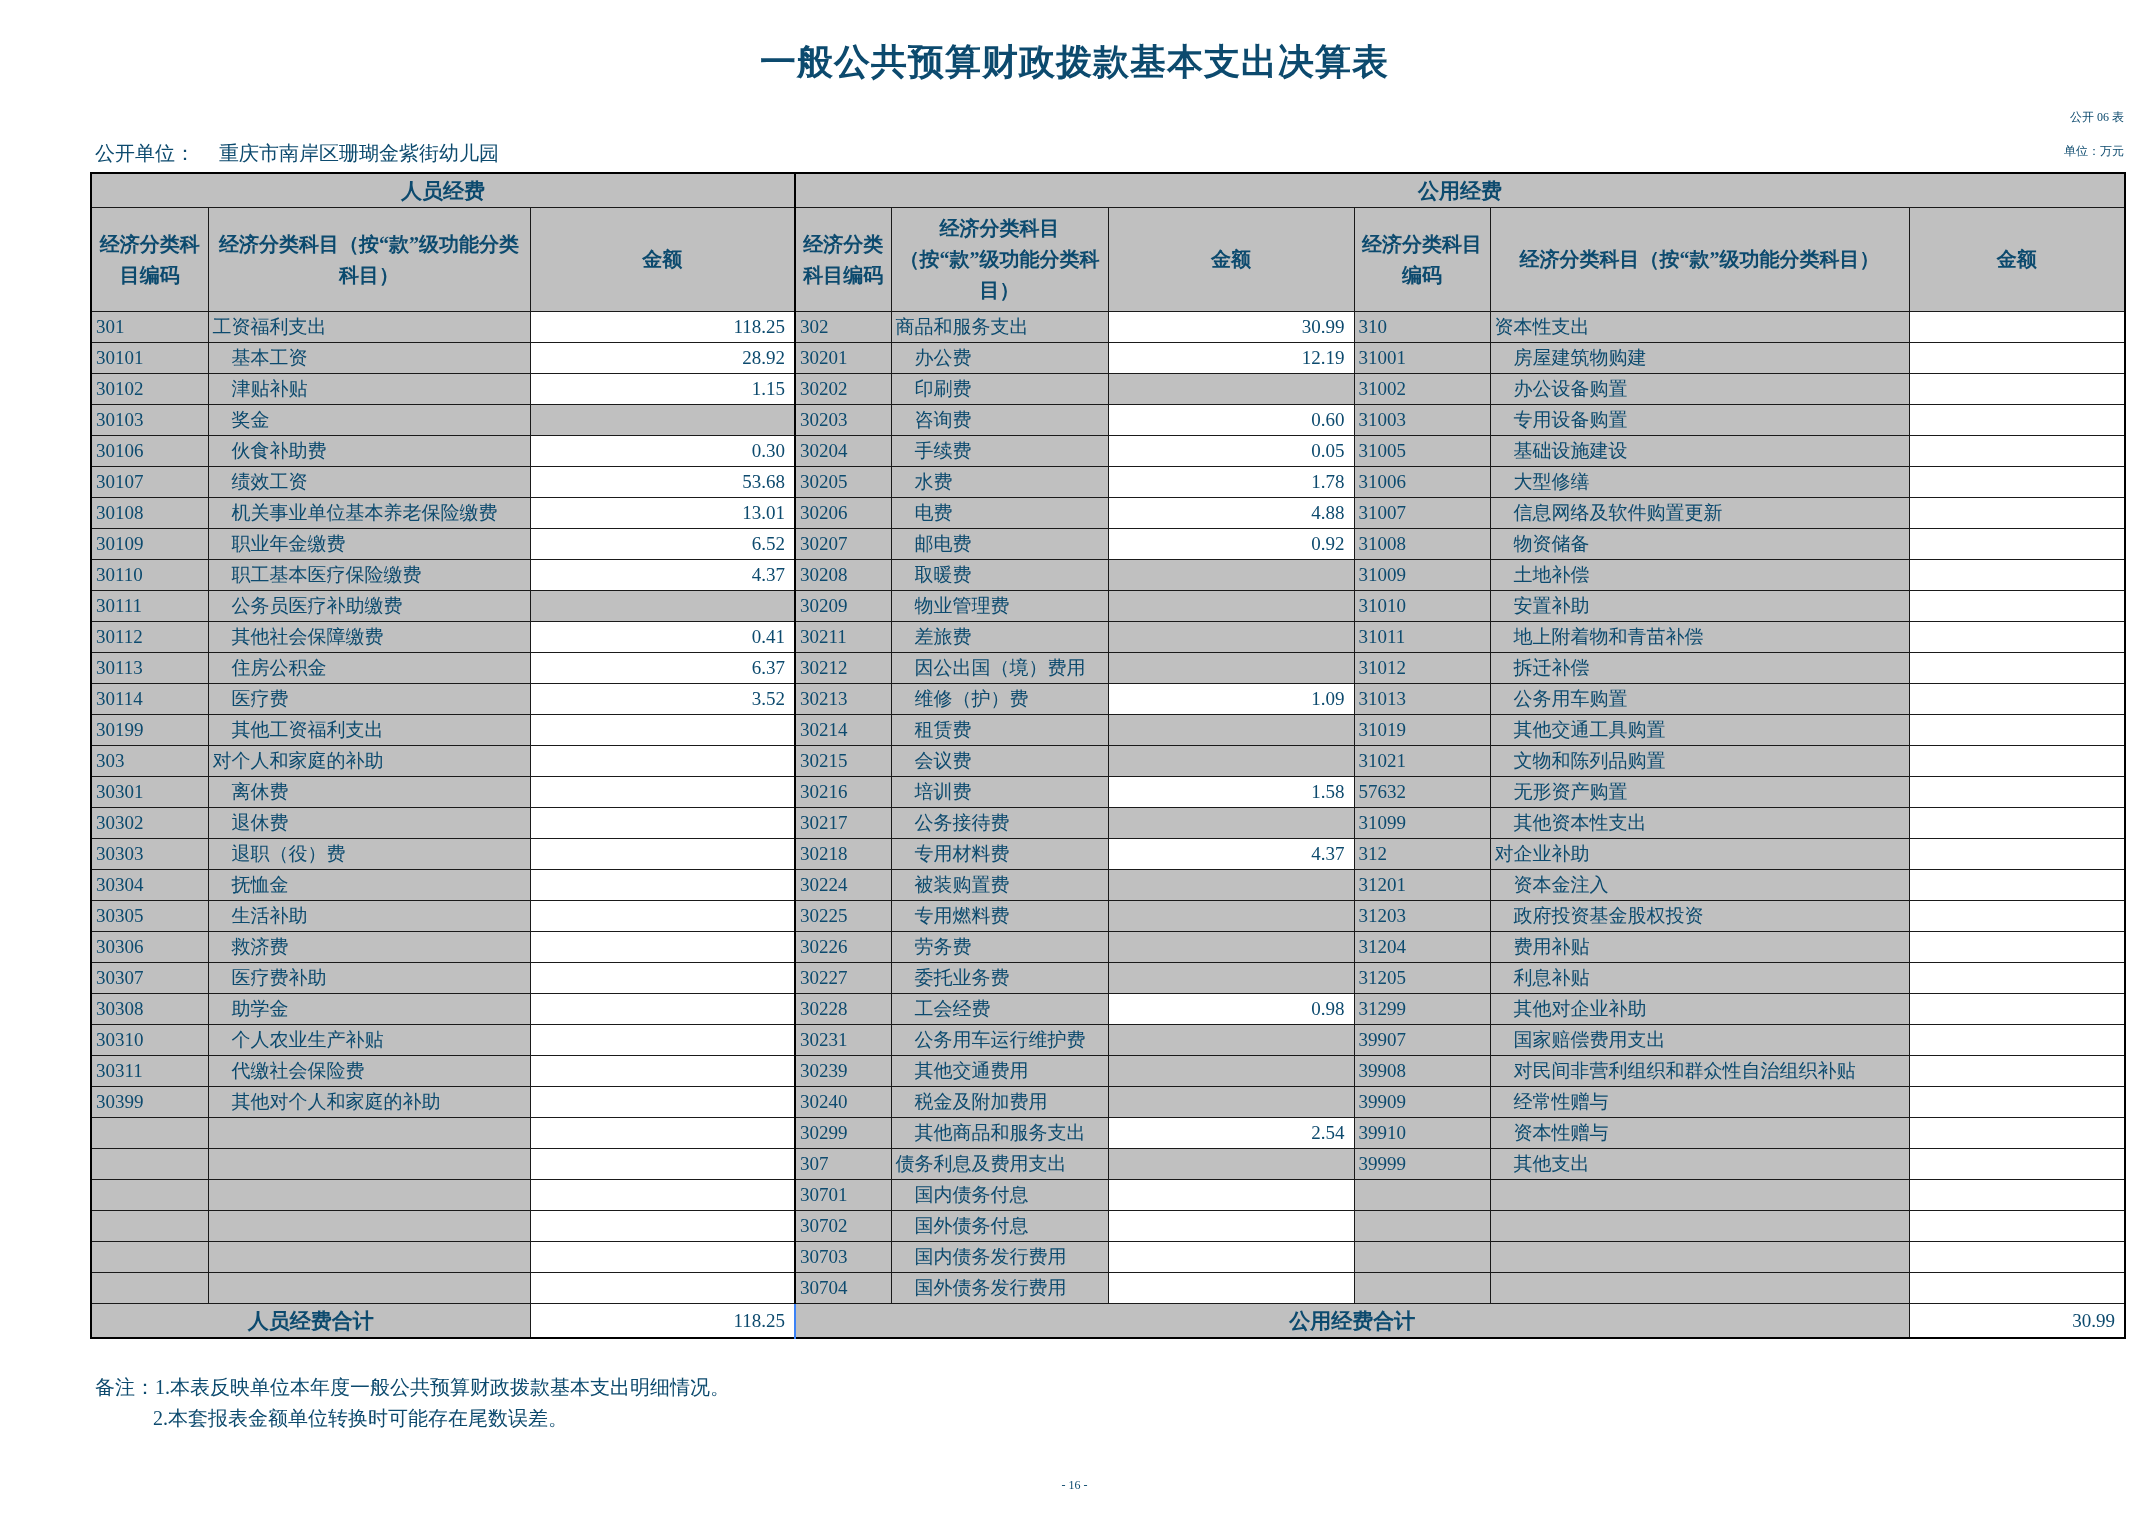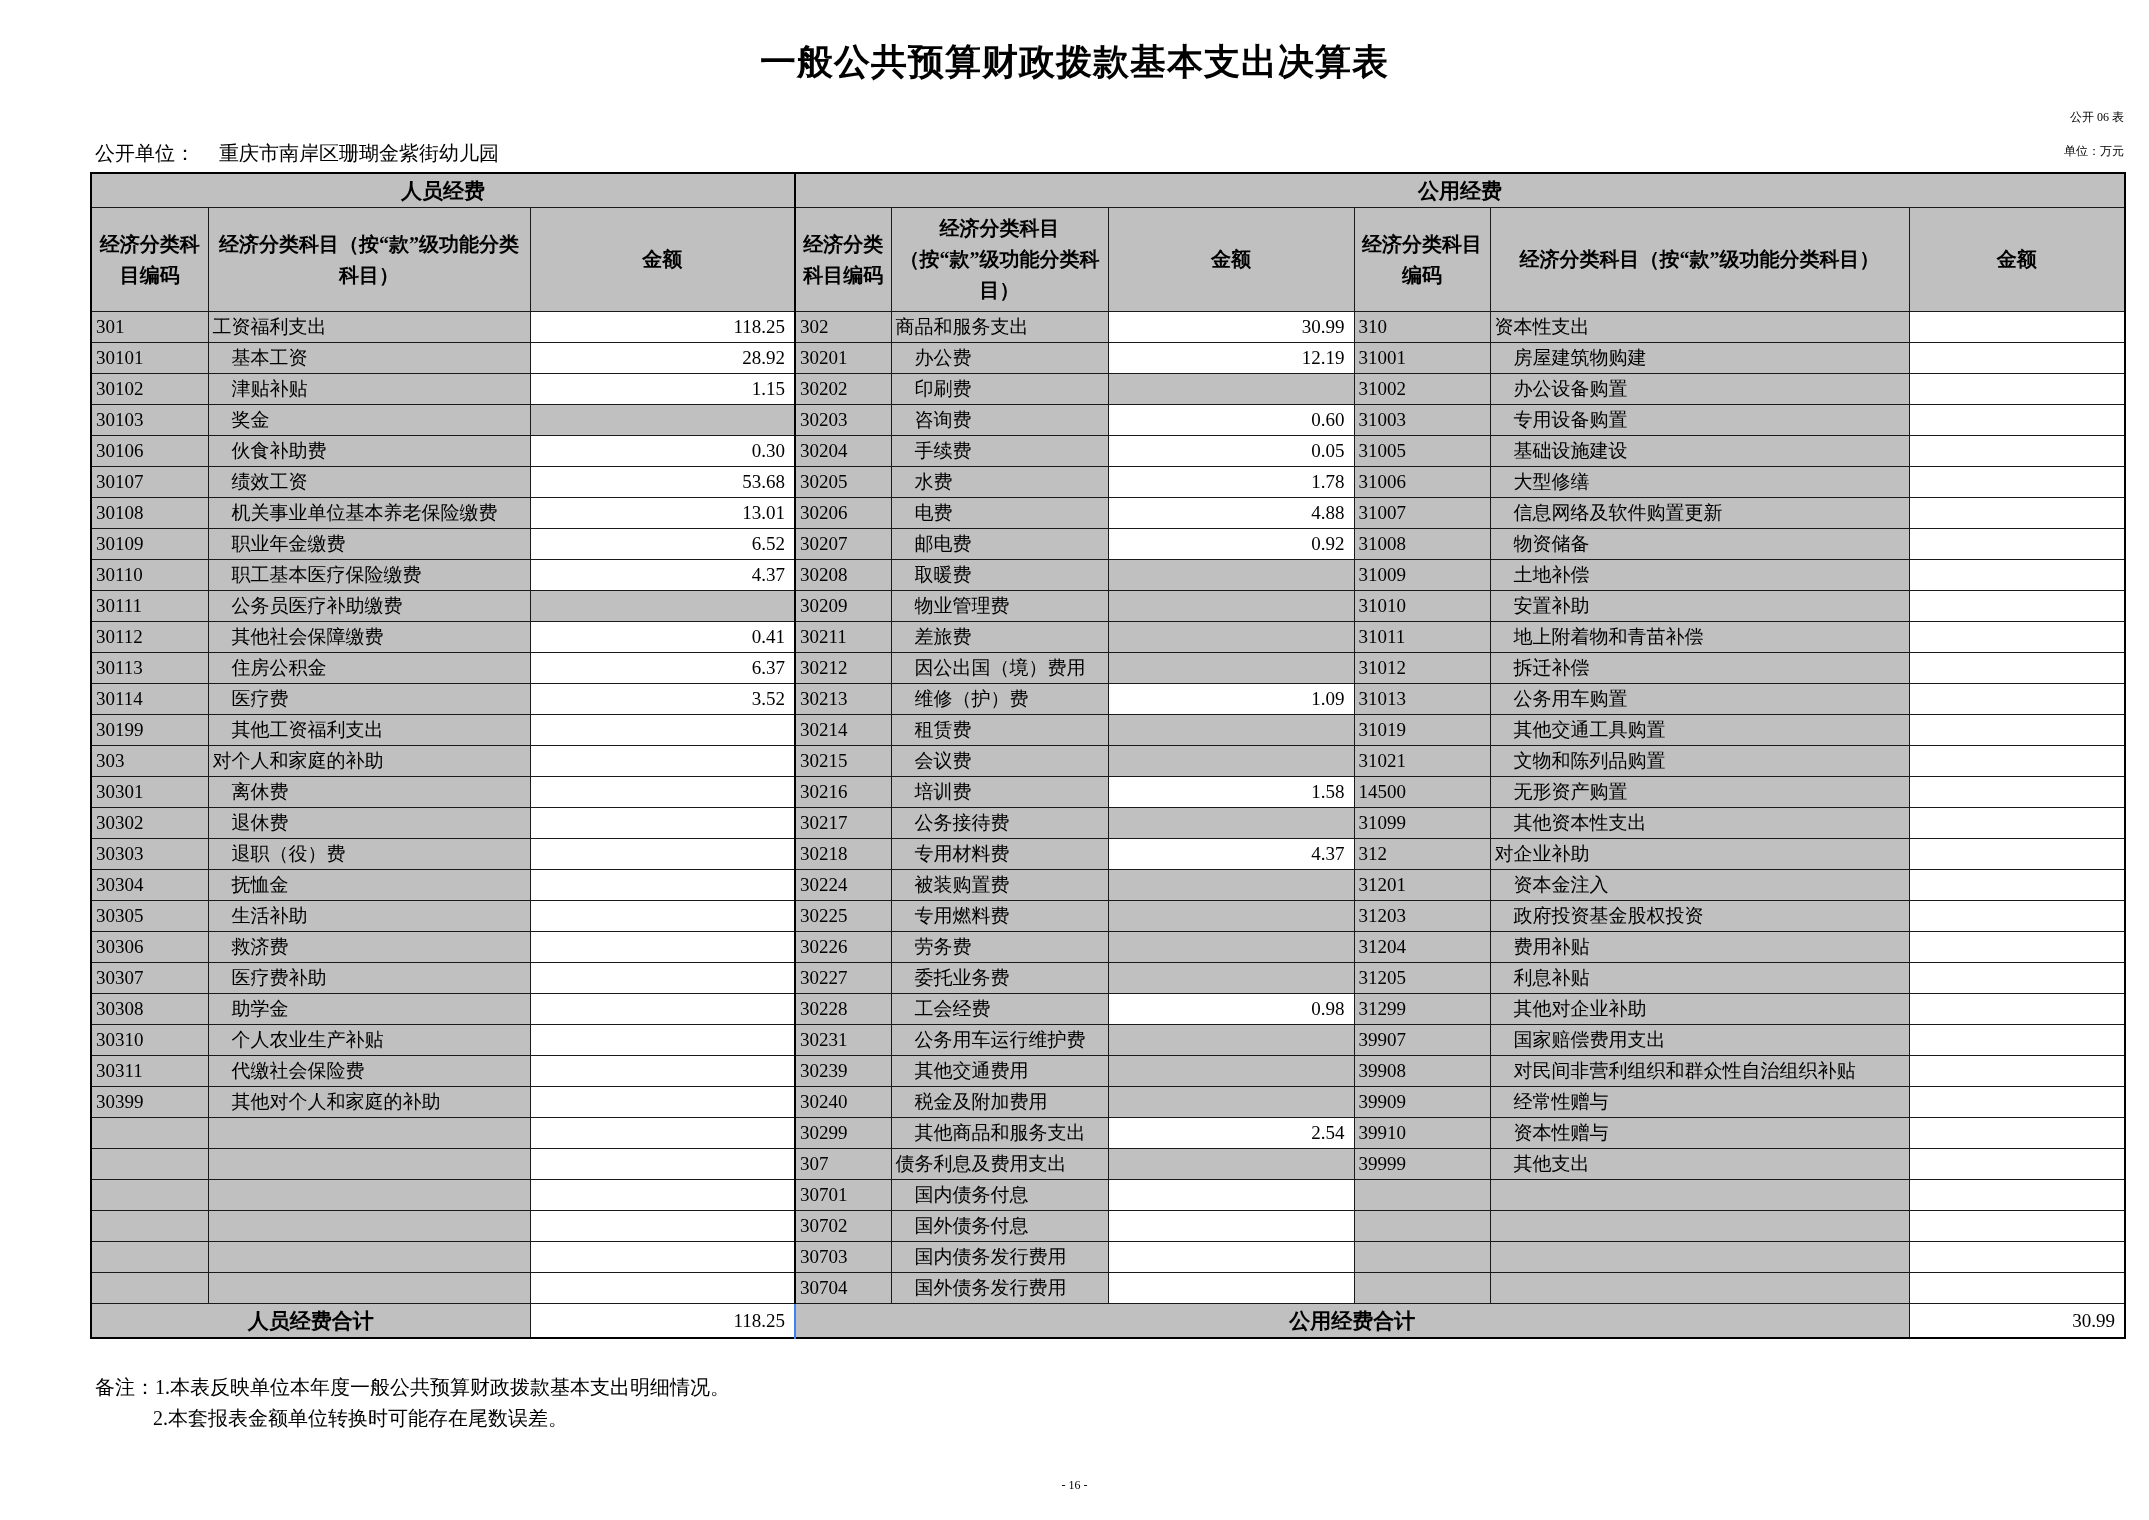--- a/index.html
+++ b/index.html
@@ -1,18 +1,18 @@
 <!DOCTYPE html>
 <html><head>
 <meta charset="utf-8">
 <style>
   html,body { margin:0; padding:0; background:#fff; }
   .page {
     position:relative; width:2149px; height:1520px; background:#ffffff;
-    font-family:"Liberation Serif","DejaVu Serif",serif; color:#000000;
+    font-family:"Liberation Serif","DejaVu Serif",serif; color:#0c4a6e;
   }
   .title {
     position:absolute; top:38px; left:0; width:100%;
     text-align:center; font-size:36px; font-weight:bold; letter-spacing:1px;
   }
   .meta-right {
     position:absolute; right:25px; top:100px; text-align:right;
     font-size:12px; line-height:34px;
   }
   .unit-line { position:absolute; left:95px; top:140px; font-size:20px; }
@@ -264,21 +264,21 @@
           <td class="name">　文物和陈列品购置</td>
           <td class="amt white"></td>
         </tr>
         <tr>
           <td class="code">30301</td>
           <td class="name">　离休费</td>
           <td class="amt white"></td>
           <td class="code">30216</td>
           <td class="name">　培训费</td>
           <td class="amt white">1.58</td>
-          <td class="code">14500</td>
+          <td class="code">57632</td>
           <td class="name">　无形资产购置</td>
           <td class="amt white"></td>
         </tr>
         <tr>
           <td class="code">30302</td>
           <td class="name">　退休费</td>
           <td class="amt white"></td>
           <td class="code">30217</td>
           <td class="name">　公务接待费</td>
           <td class="amt"></td>

